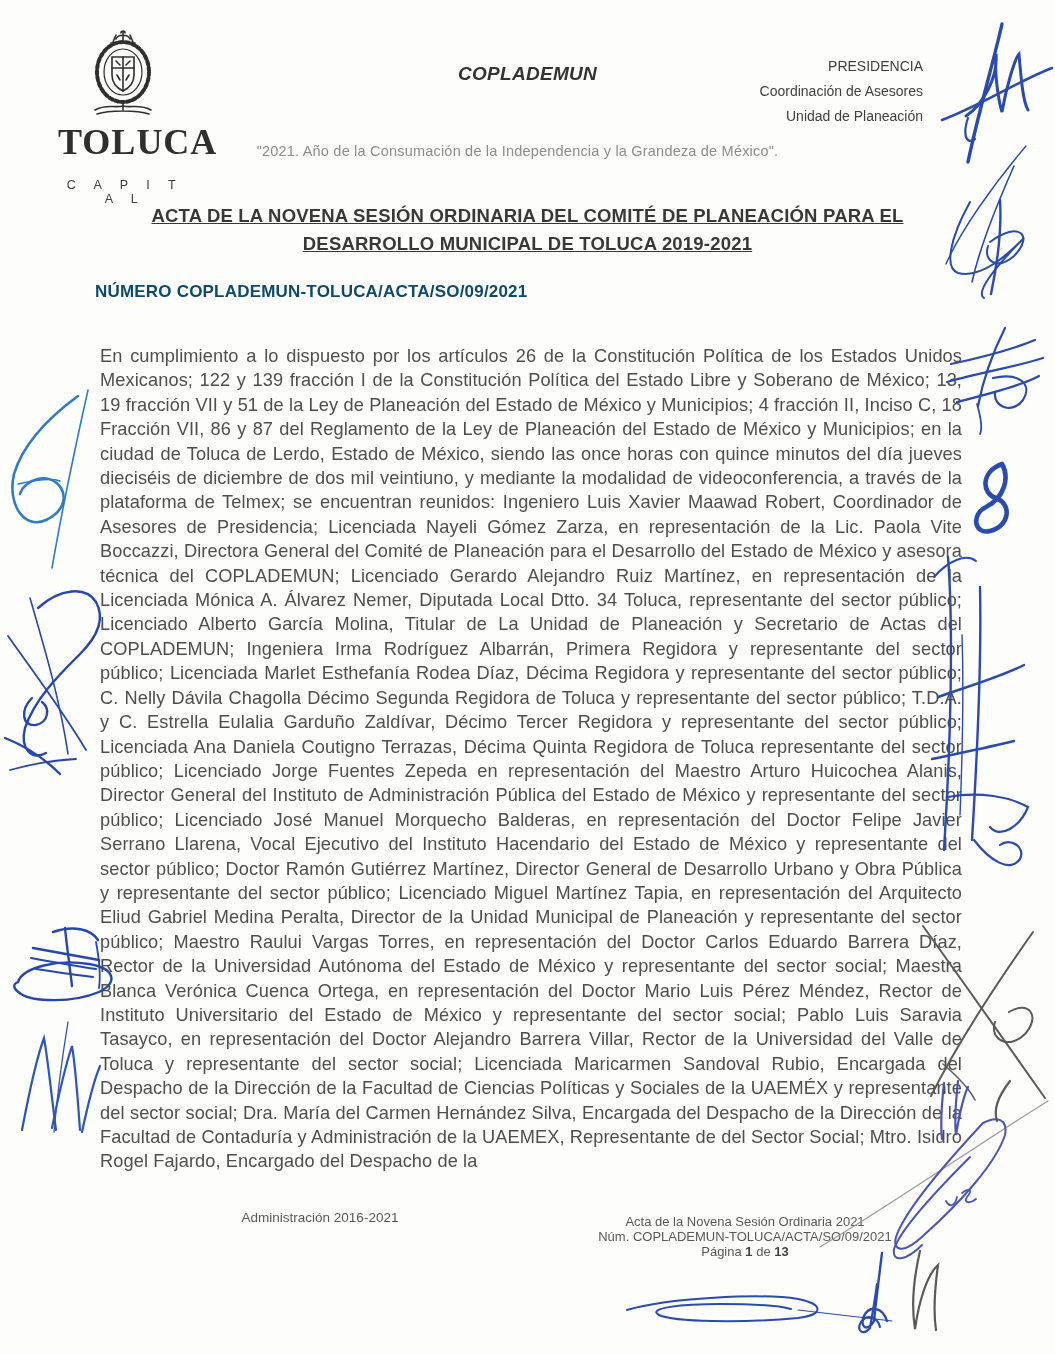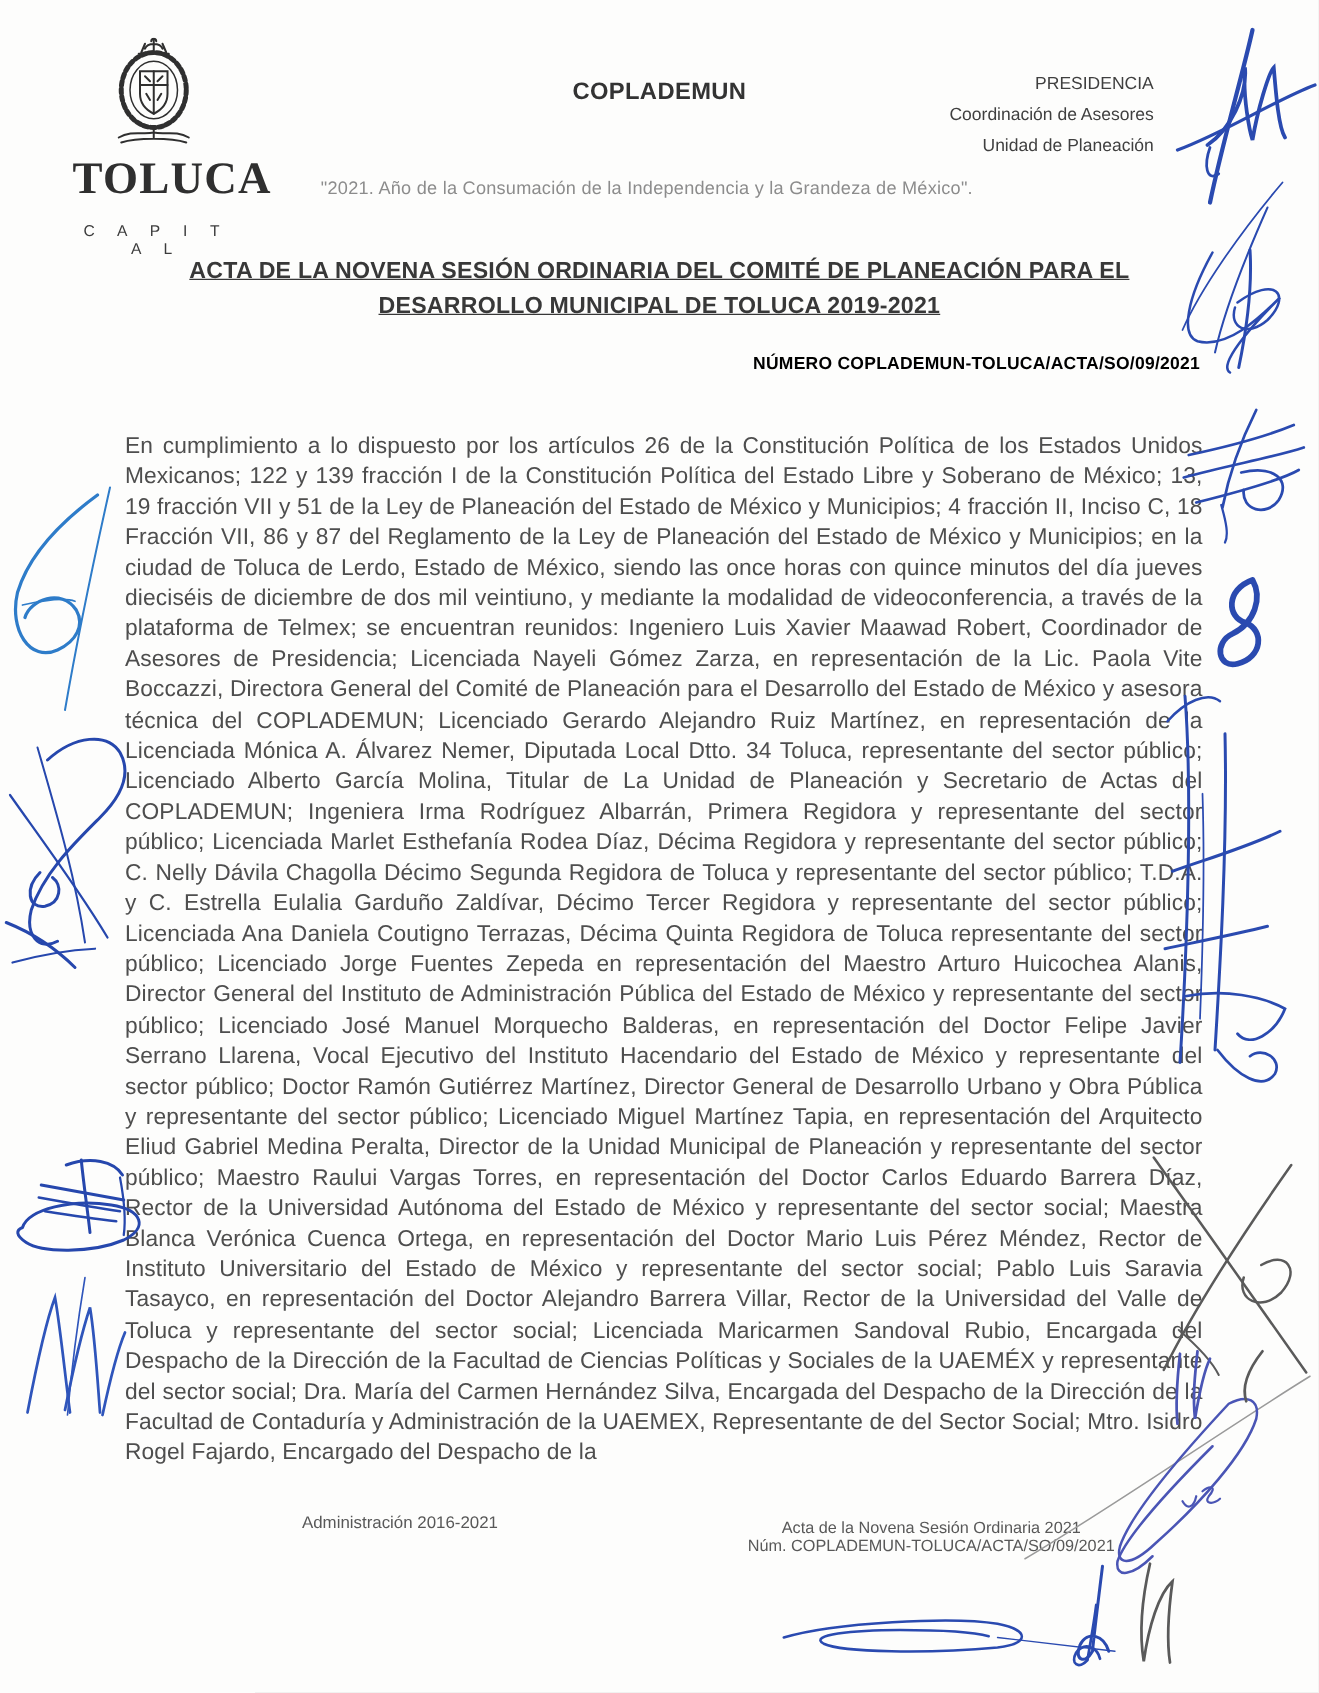--- a/index.html
+++ b/index.html
@@ -22,41 +22,41 @@
     font-weight:bold;font-size:36px;letter-spacing:1px;
     color:#2f2f2f;line-height:1.0;margin-top:2px;
   }
   .logo-sub{
     font-family:"Liberation Sans",sans-serif;
     font-size:12.5px;letter-spacing:7.5px;color:#3c3c3c;margin-top:18px;
     padding-left:4px;
   }
   .org-title{
     left:340px;top:63px;width:375px;text-align:center;
-    font-weight:bold;font-size:19px;color:#333;letter-spacing:.3px;
+    font-weight:bold;font-size:19px;color:#333;letter-spacing:.3px;font-style:italic;
   }
   .office-block{
     right:132px;top:54px;text-align:right;
     font-size:14px;color:#3f3f3f;line-height:25px;
   }
   .motto{
     left:0;top:143px;width:1035px;text-align:center;
     font-size:14.5px;color:#8c8c8c;letter-spacing:.2px;
   }
 
   
   .doc-title{
     left:95px;top:202px;width:865px;text-align:center;
     font-weight:bold;font-size:18.5px;color:#383838;line-height:27.5px;
     letter-spacing:.2px;
     text-decoration:underline;
   }
   .doc-number{
-    left:95px;top:282px;width:865px;text-align:right;
-    font-weight:bold;font-size:14px;color:#000000;letter-spacing:.2px;
+    left:95px;top:282px;width:865px;text-align:left;
+    font-weight:bold;font-size:17px;color:#0c4a6e;letter-spacing:.2px;
   }
 
   
   .body-par{
     left:100px;top:344px;width:862px;
     font-size:18.2px;line-height:24.4px;color:#4e4e4e;
     text-align:justify;letter-spacing:.1px;
   }
 
   
@@ -115,20 +115,26 @@
 
   <div class="abs body-par">En cumplimiento a lo dispuesto por los artículos 26 de la Constitución Política de los Estados Unidos Mexicanos; 122 y 139 fracción I de la Constitución Política del Estado Libre y Soberano de México; 13, 19 fracción VII y 51 de la Ley de Planeación del Estado de México y Municipios; 4 fracción II, Inciso C, 18 Fracción VII, 86 y 87 del Reglamento de la Ley de Planeación del Estado de México y Municipios; en la ciudad de Toluca de Lerdo, Estado de México, siendo las once horas con quince minutos del día jueves dieciséis de diciembre de dos mil veintiuno, y mediante la modalidad de videoconferencia, a través de la plataforma de Telmex; se encuentran reunidos: Ingeniero Luis Xavier Maawad Robert, Coordinador de Asesores de Presidencia; Licenciada Nayeli Gómez Zarza, en representación de la Lic. Paola Vite Boccazzi, Directora General del Comité de Planeación para el Desarrollo del Estado de México y asesora técnica del COPLADEMUN; Licenciado Gerardo Alejandro Ruiz Martínez, en representación de la Licenciada Mónica A. Álvarez Nemer, Diputada Local Dtto. 34 Toluca, representante del sector público; Licenciado Alberto García Molina, Titular de La Unidad de Planeación y Secretario de Actas del COPLADEMUN; Ingeniera Irma Rodríguez Albarrán, Primera Regidora y representante del sector público; Licenciada Marlet Esthefanía Rodea Díaz, Décima Regidora y representante del sector público; C. Nelly Dávila Chagolla Décimo Segunda Regidora de Toluca y representante del sector público; T.D.A. y C. Estrella Eulalia Garduño Zaldívar, Décimo Tercer Regidora y representante del sector público; Licenciada Ana Daniela Coutigno Terrazas, Décima Quinta Regidora de Toluca representante del sector público; Licenciado Jorge Fuentes Zepeda en representación del Maestro Arturo Huicochea Alanis, Director General del Instituto de Administración Pública del Estado de México y representante del sector público; Licenciado José Manuel Morquecho Balderas, en representación del Doctor Felipe Javier Serrano Llarena, Vocal Ejecutivo del Instituto Hacendario del Estado de México y representante del sector público; Doctor Ramón Gutiérrez Martínez, Director General de Desarrollo Urbano y Obra Pública y representante del sector público; Licenciado Miguel Martínez Tapia, en representación del Arquitecto Eliud Gabriel Medina Peralta, Director de la Unidad Municipal de Planeación y representante del sector público; Maestro Raului Vargas Torres, en representación del Doctor Carlos Eduardo Barrera Díaz, Rector de la Universidad Autónoma del Estado de México y representante del sector social; Maestra Blanca Verónica Cuenca Ortega, en representación del Doctor Mario Luis Pérez Méndez, Rector de Instituto Universitario del Estado de México y representante del sector social; Pablo Luis Saravia Tasayco, en representación del Doctor Alejandro Barrera Villar, Rector de la Universidad del Valle de Toluca y representante del sector social; Licenciada Maricarmen Sandoval Rubio, Encargada del Despacho de la Dirección de la Facultad de Ciencias Políticas y Sociales de la UAEMÉX y representante del sector social; Dra. María del Carmen Hernández Silva, Encargada del Despacho de la Dirección de la Facultad de Contaduría y Administración de la UAEMEX, Representante de del Sector Social; Mtro. Isidro Rogel Fajardo, Encargado del Despacho de la</div>
 
   <div class="abs footer-left">
     <div>Administración 2016-2021</div>
   </div>
 
   <div class="abs footer-right">
     <div>Acta de la Novena Sesión Ordinaria 2021</div>
     <div>Núm. COPLADEMUN-TOLUCA/ACTA/SO/09/2021</div>
+    <div>
+      <span>Página</span>
+      <span class="pg-num">1</span>
+      <span>de</span>
+      <span class="pg-num">13</span>
+    </div>
   </div>
 
   <svg class="abs ink" style="left:938px;top:18px" width="118" height="150" viewBox="0 0 118 150">
     <g fill="none" stroke="#2a4ab0" stroke-linecap="round">
       <path d="M64,6 C56,42 40,96 30,144" stroke-width="3.4"></path>
       <path d="M28,98 C46,86 60,58 58,36 C56,60 62,88 64,94 C68,70 77,40 81,36 C83,60 85,84 90,92" stroke-width="3"></path>
       <path d="M4,102 C42,88 82,62 114,50" stroke-width="2.6"></path>
       <path d="M30,100 C25,114 27,128 37,121" stroke-width="2.2"></path>
     </g>
   </svg>

